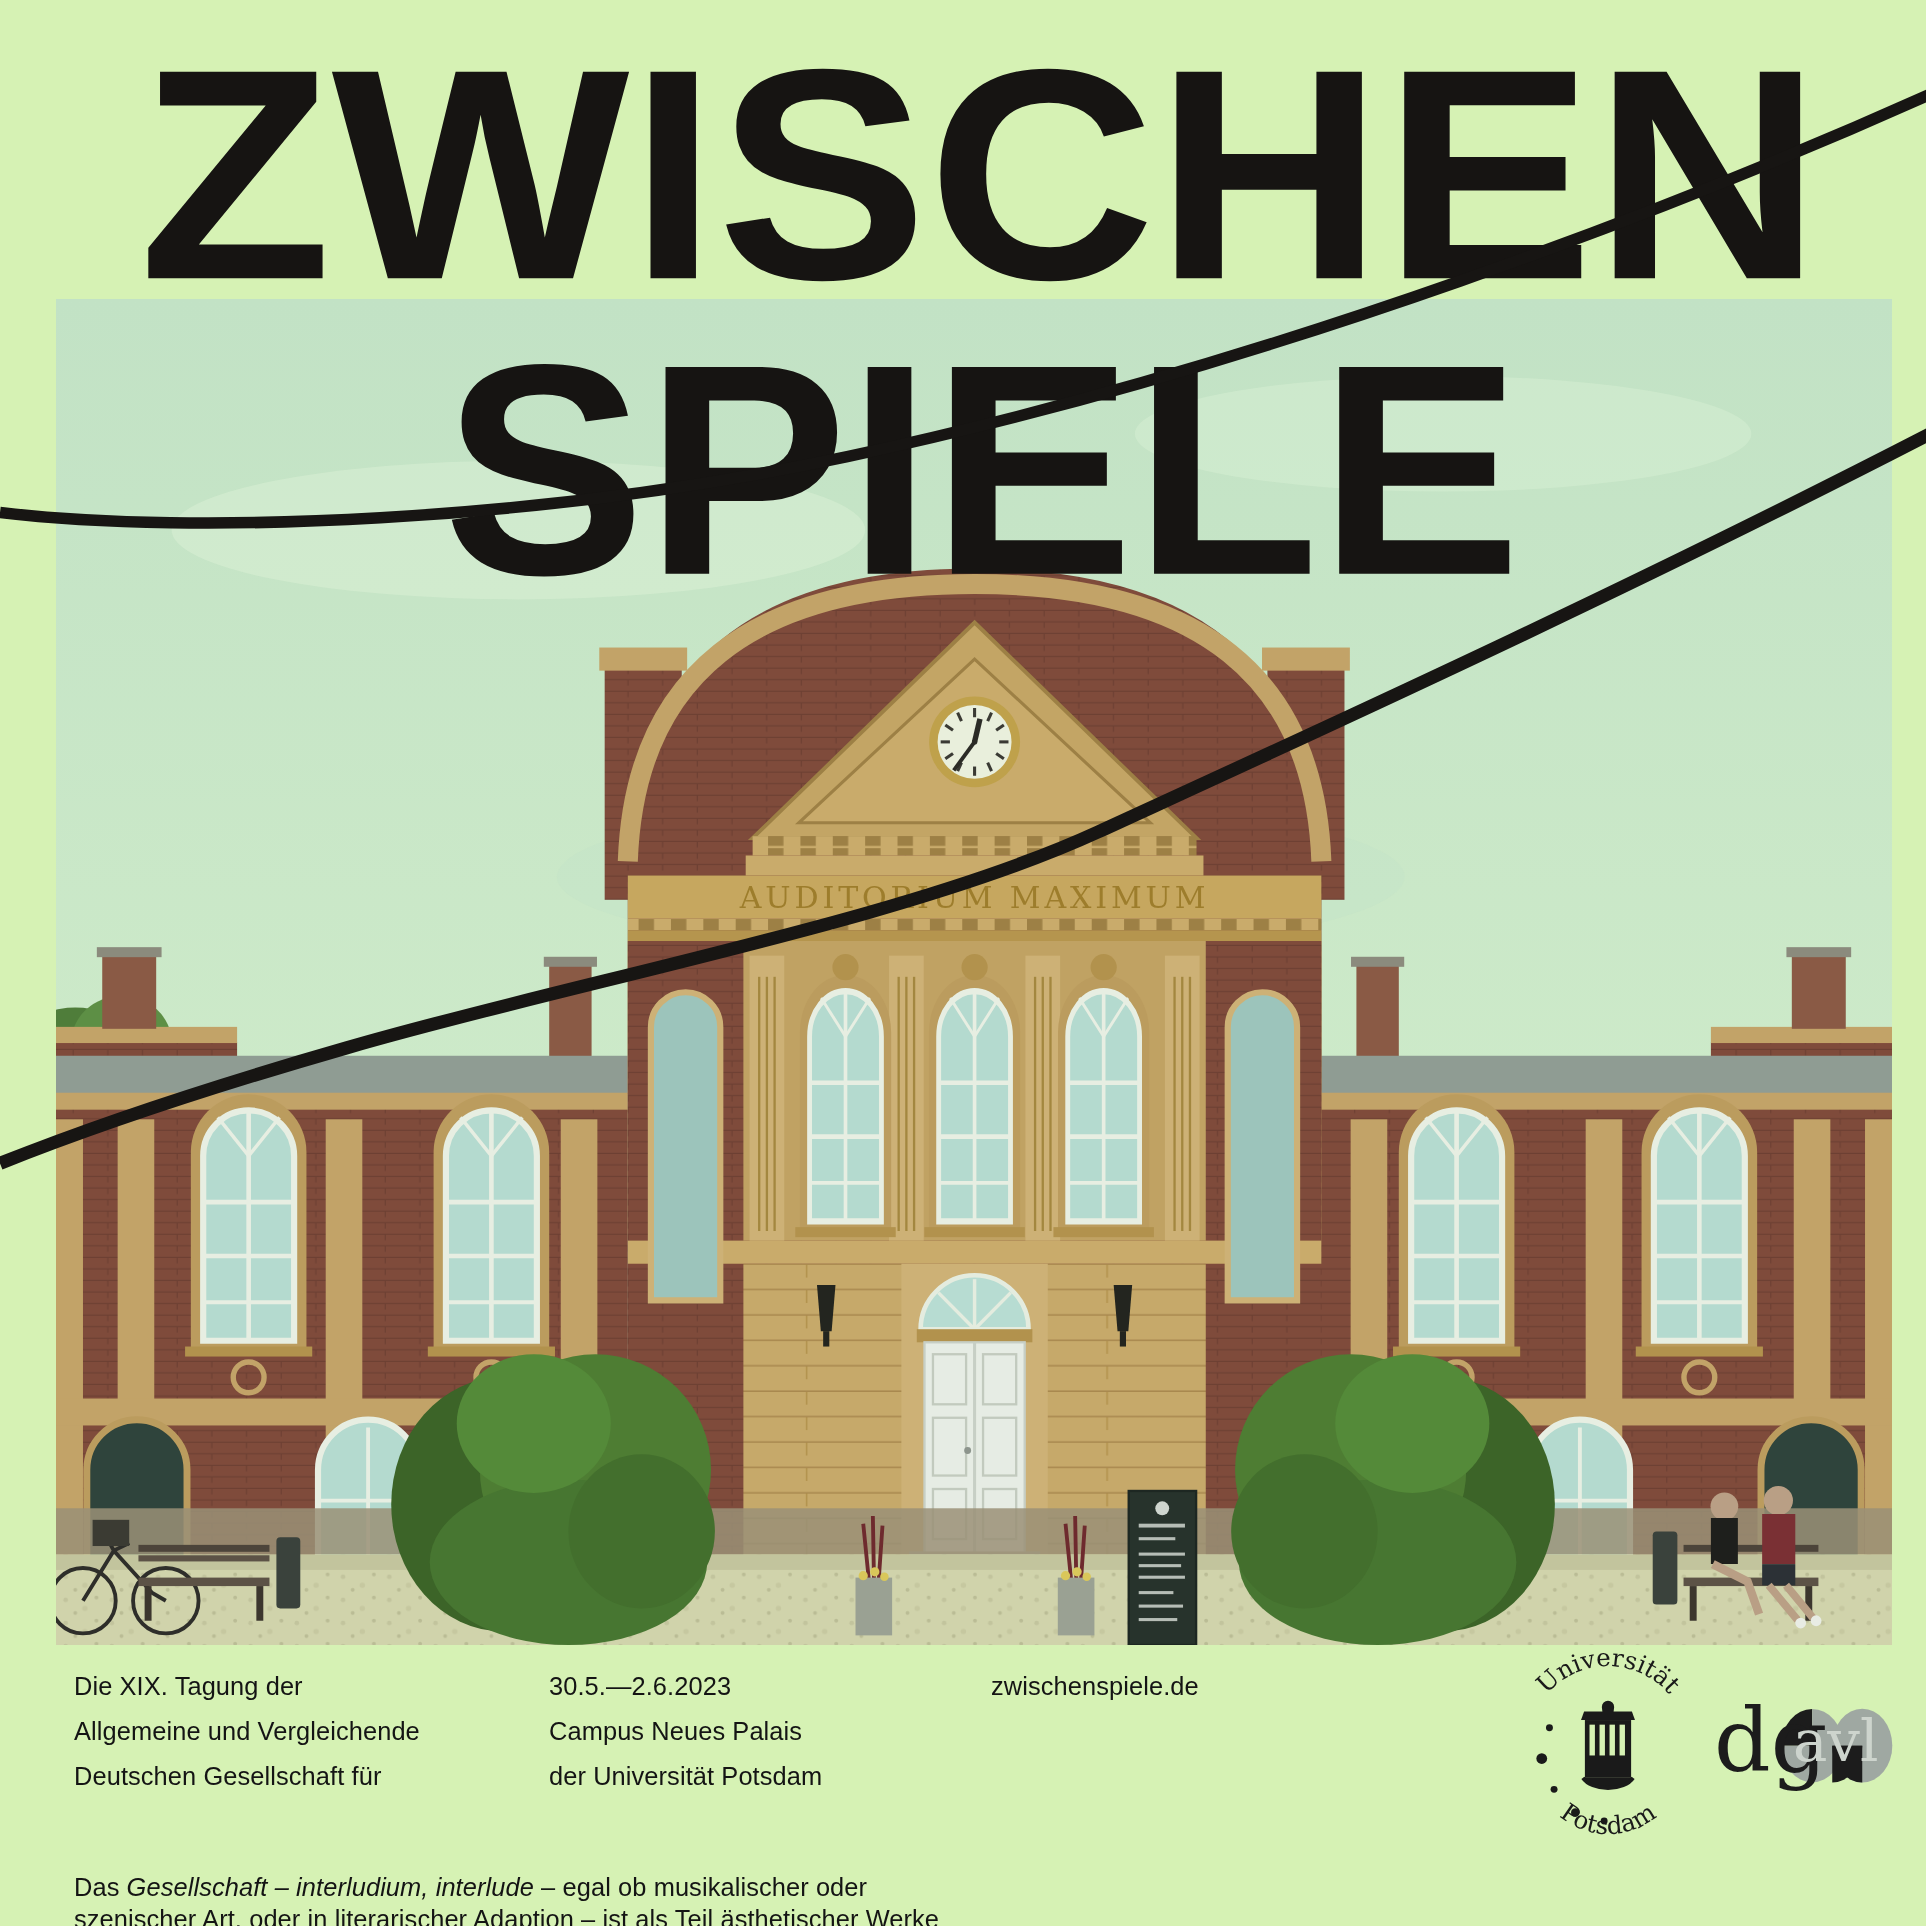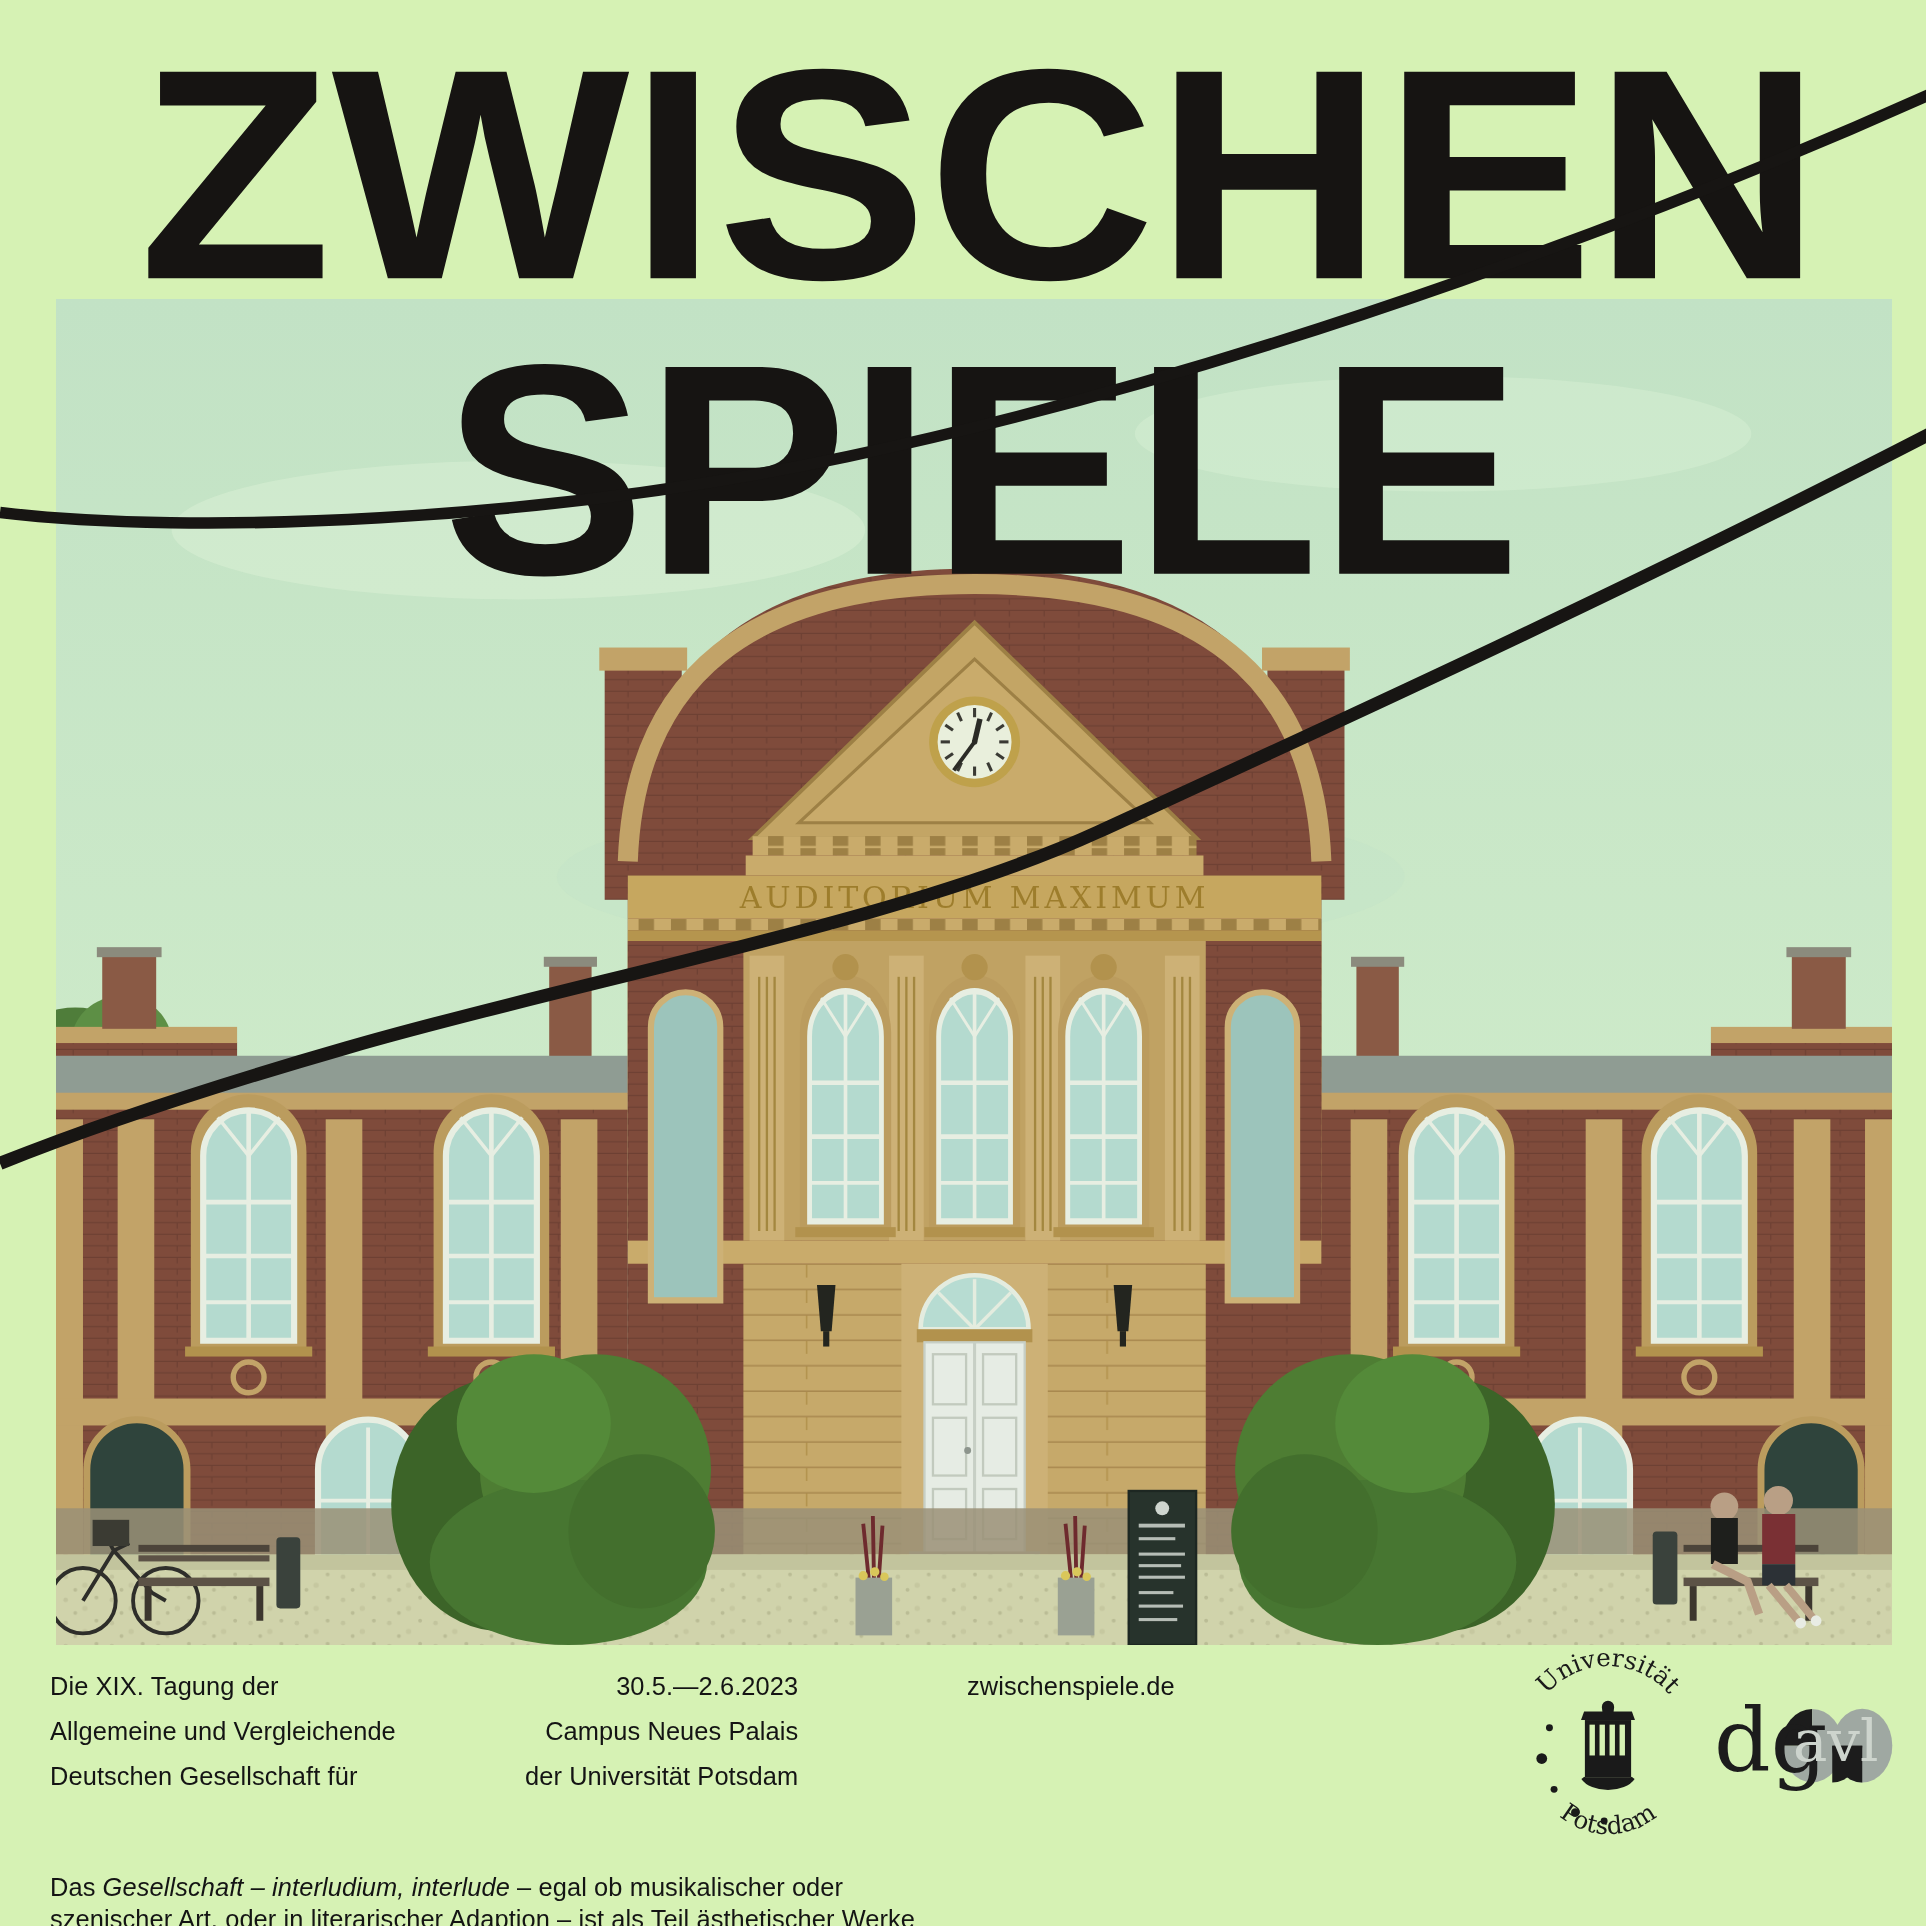--- a/index.html
+++ b/index.html
@@ -10,21 +10,21 @@
   #title-svg text{font-family:"Liberation Sans",sans-serif;font-weight:bold;fill:#161412;}
   
   #photo{position:absolute;left:56px;top:299px;width:1836px;height:1346px;z-index:1;}
   
   #cables{position:absolute;left:0;top:0;z-index:6;pointer-events:none;}
   #cables path{fill:none;stroke:#171513;}
   
   #dots-svg{position:absolute;left:0;top:0;z-index:2;}
   #dots-svg ellipse{fill:#151515;}
   
-  .txt{position:absolute;z-index:5;font-size:25.4px;line-height:32px;letter-spacing:0.1px;}
+  .txt{position:absolute;z-index:5;font-size:25.4px;line-height:32px;letter-spacing:0.1px;margin-left:24px;}
   .info{line-height:45px;}
   .body-col{width:903px;}
   .body-col p{margin:0;}
   .fline{white-space:nowrap;}
   
   .logo{position:absolute;z-index:5;}
 </style>
 </head>
 <body>
 
@@ -1252,21 +1252,21 @@
       <ellipse cx="3960" cy="6953" rx="8.5" ry="13.5"></ellipse>
       <ellipse cx="3998" cy="6953" rx="8.5" ry="13.5"></ellipse>
       <ellipse cx="4036" cy="6953" rx="8.5" ry="13.5"></ellipse>
     </svg>
 
   <div class="txt info" style="left:50px;top:1664px;">
     <div class="fline">Die XIX. Tagung der</div>
     <div class="fline">Allgemeine und Vergleichende</div>
     <div class="fline">Deutschen Gesellschaft für</div>
   </div>
-  <div class="txt info" style="left:525px;top:1664px;text-align:right;">
+  <div class="txt info" style="left:525px;top:1664px;">
     <div class="fline">30.5.—2.6.2023</div>
     <div class="fline">Campus Neues Palais</div>
     <div class="fline">der Universität Potsdam</div>
   </div>
   <div class="txt info" style="left:967px;top:1664px;">
     <div class="fline">zwischenspiele.de</div>
   </div>
 
   <svg class="logo" style="left:1504px;top:1643px;" width="208" height="208" viewBox="0 0 540 540">
     <defs>

